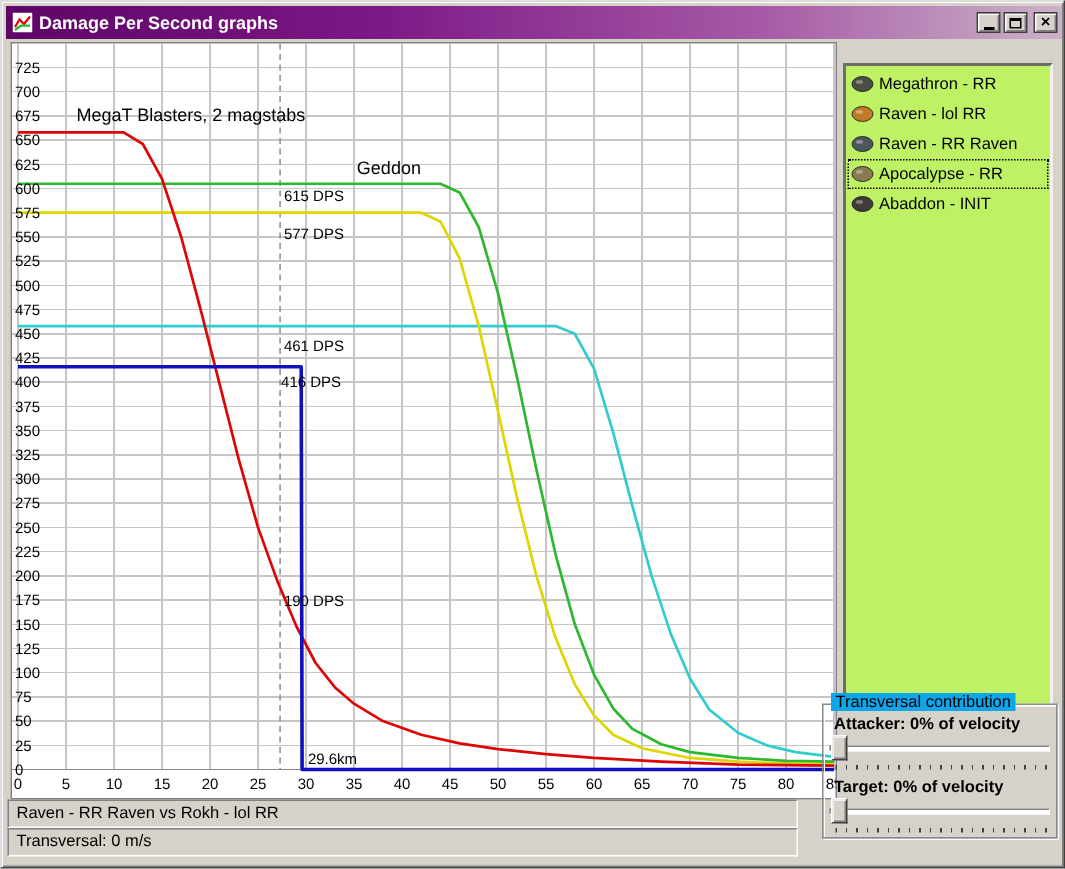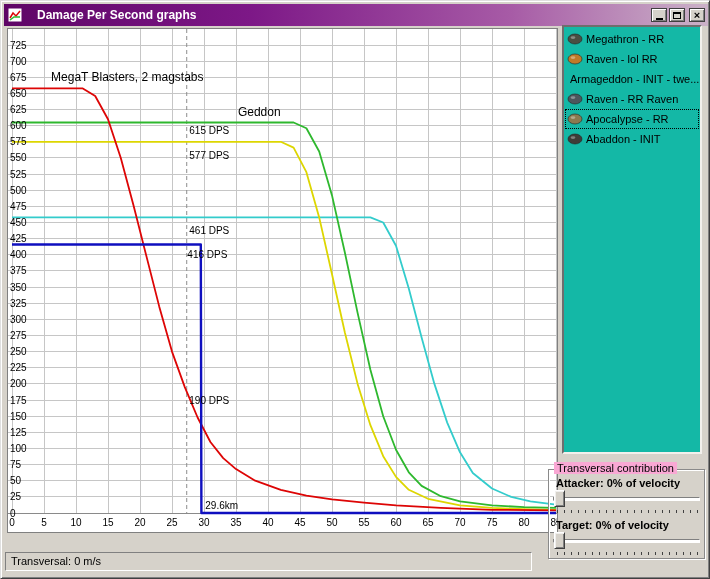--- a/index.html
+++ b/index.html
@@ -9,21 +9,21 @@
   .window {
     position: relative; width:710px; height:579px; background:#d6d2ca;
     border-top:1px solid #dfdfdf; border-left:1px solid #dfdfdf;
     border-right:1px solid #404040; border-bottom:1px solid #404040;
     box-shadow: inset 1px 1px 0 #ffffff, inset -1px -1px 0 #808080;
     overflow:hidden;
   }
 
   .titlebar {
     position:absolute; left:3px; top:3px; width:704px; height:22px;
-    display:flex; align-items:center; gap:14px; padding:0 3px;
+    display:flex; align-items:center; gap:3px; padding:0 3px;
     background: linear-gradient(90deg,#5e0566 0%,#7d1887 35%,#a75ba6 72%,#cbb2c8 100%);
   }
   .titlebar .title { flex:1; color:#fff; font-weight:bold; font-size:12px; white-space:nowrap; overflow:hidden; }
   .tb-buttons { display:flex; gap:2px; }
   .tb-btn {
     width:16px; height:14px; background:#d6d2ca; border:1px solid #404040;
     box-shadow: inset 1px 1px 0 #ffffff, inset -1px -1px 0 #808080;
     display:flex; align-items:center; justify-content:center; cursor:default;
   }
   .tb-btn.close { margin-left:2px; font-size:11px; font-weight:bold; line-height:10px; }
@@ -31,33 +31,33 @@
   .glyph-max { width:8px; height:7px; border:1px solid #000; border-top:2px solid #000; }
 
   .chart-panel {
     position:absolute; left:6px; top:27px; width:551px; height:505px;
     background:#fff; border:1px solid #808080;
   }
   .chart-panel svg { display:block; }
   svg text { font-family:"Liberation Sans", sans-serif; }
 
   .legend {
-    position:absolute; left:561px; top:24px; width:140px; height:429px;
-    background:#14b8a6; border:2px solid; border-color:#6e6e6e #f2f0ec #f2f0ec #6e6e6e;
+    position:absolute; left:561px; top:41px; width:140px; height:429px;
+    background:#bef264; border:2px solid; border-color:#6e6e6e #f2f0ec #f2f0ec #6e6e6e;
     padding:2px 1px; overflow:hidden;
   }
   .legend-item { height:20px; display:flex; align-items:center; gap:3px; padding:0 2px; font-size:11px; color:#000; white-space:nowrap; }
   .legend-item.selected { outline:1px dotted #000; outline-offset:-1px; }
 
   .groupbox {
     position:absolute; left:547px; top:468px; width:157px; height:90px;
     border:1px solid #8a8a8a; box-shadow: inset 1px 1px 0 #ffffff, 1px 1px 0 #ffffff;
     font-size:11px;
   }
-  .groupbox-title { position:absolute; top:-8px; left:5px; background:#f9a8d4; padding:0 3px; font-size:11px; color:#000; }
+  .groupbox-title { position:absolute; top:-8px; left:5px; background:#0ea5e9; padding:0 3px; font-size:11px; color:#000; }
   .gb-label { position:absolute; left:7px; font-size:11px; color:#000;font-weight:bold; }
   .lbl-attacker { top:7px; }
   .lbl-target { top:49px;text-align:center; }
 
   .slider { position:absolute; left:4px; width:147px; height:26px; }
   .slider-attacker { top:18px; }
   .slider-target  { top:60px; }
   .slider-groove {
     position:absolute; left:0; right:0; top:9px; height:4px; background:#fff;
     border:1px solid; border-color:#808080 #ffffff #ffffff #808080;
@@ -233,27 +233,20 @@
       </div>
       <div class="legend-item">
         <svg width="16" height="16">
           <ellipse cx="8" cy="8" rx="7" ry="5" fill="#c07a28" stroke="#222" stroke-width="0.6"></ellipse>
           <ellipse cx="6" cy="6.6" rx="2.4" ry="1.3" fill="rgba(255,255,255,0.35)"></ellipse>
         </svg>
         <span>Raven - lol RR</span>
       </div>
       <div class="legend-item">
         <svg width="16" height="16">
-          <ellipse cx="8" cy="8" rx="7" ry="5" fill="#55463c" stroke="#222" stroke-width="0.6"></ellipse>
-          <ellipse cx="6" cy="6.6" rx="2.4" ry="1.3" fill="rgba(255,255,255,0.35)"></ellipse>
-        </svg>
-        <span>Armageddon - INIT - twe...</span>
-      </div>
-      <div class="legend-item">
-        <svg width="16" height="16">
           <ellipse cx="8" cy="8" rx="7" ry="5" fill="#4d565c" stroke="#222" stroke-width="0.6"></ellipse>
           <ellipse cx="6" cy="6.6" rx="2.4" ry="1.3" fill="rgba(255,255,255,0.35)"></ellipse>
         </svg>
         <span>Raven - RR Raven</span>
       </div>
       <div class="legend-item selected">
         <svg width="16" height="16">
           <ellipse cx="8" cy="8" rx="7" ry="5" fill="#8a7a50" stroke="#222" stroke-width="0.6"></ellipse>
           <ellipse cx="6" cy="6.6" rx="2.4" ry="1.3" fill="rgba(255,255,255,0.35)"></ellipse>
         </svg>
@@ -277,17 +270,20 @@
       <div class="slider-ticks"></div>
     </div>
     <span class="gb-label lbl-target">Target: 0% of velocity</span>
     <div class="slider slider-target">
       <div class="slider-groove"></div>
       <div class="slider-thumb"></div>
       <div class="slider-ticks"></div>
     </div>
   </div>
 
+  <div class="statusbar status-1">
+    <span>Raven - RR Raven vs Rokh - lol RR</span>
+  </div>
   <div class="statusbar status-2">
     <span>Transversal: 0 m/s</span>
   </div>
 
 </div>
 
 </body></html>

